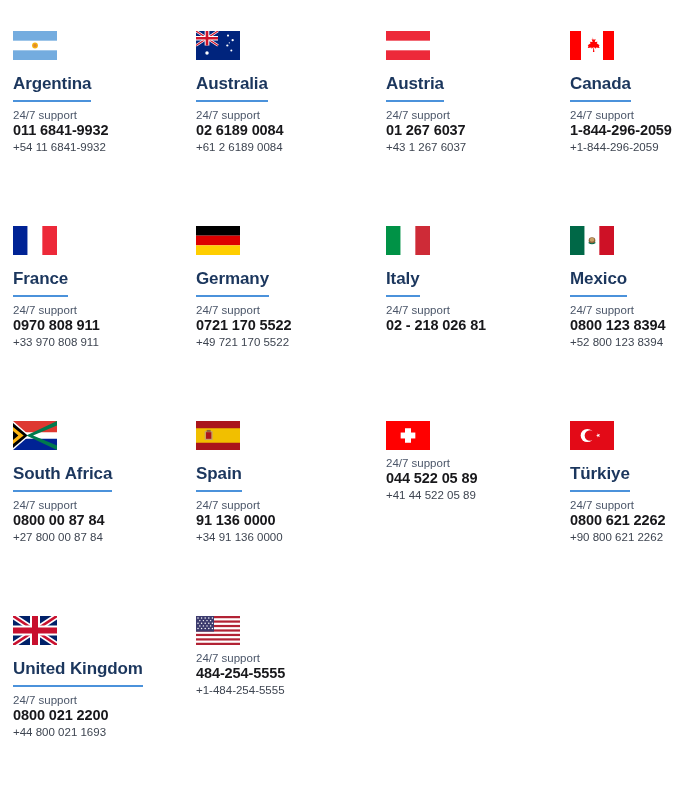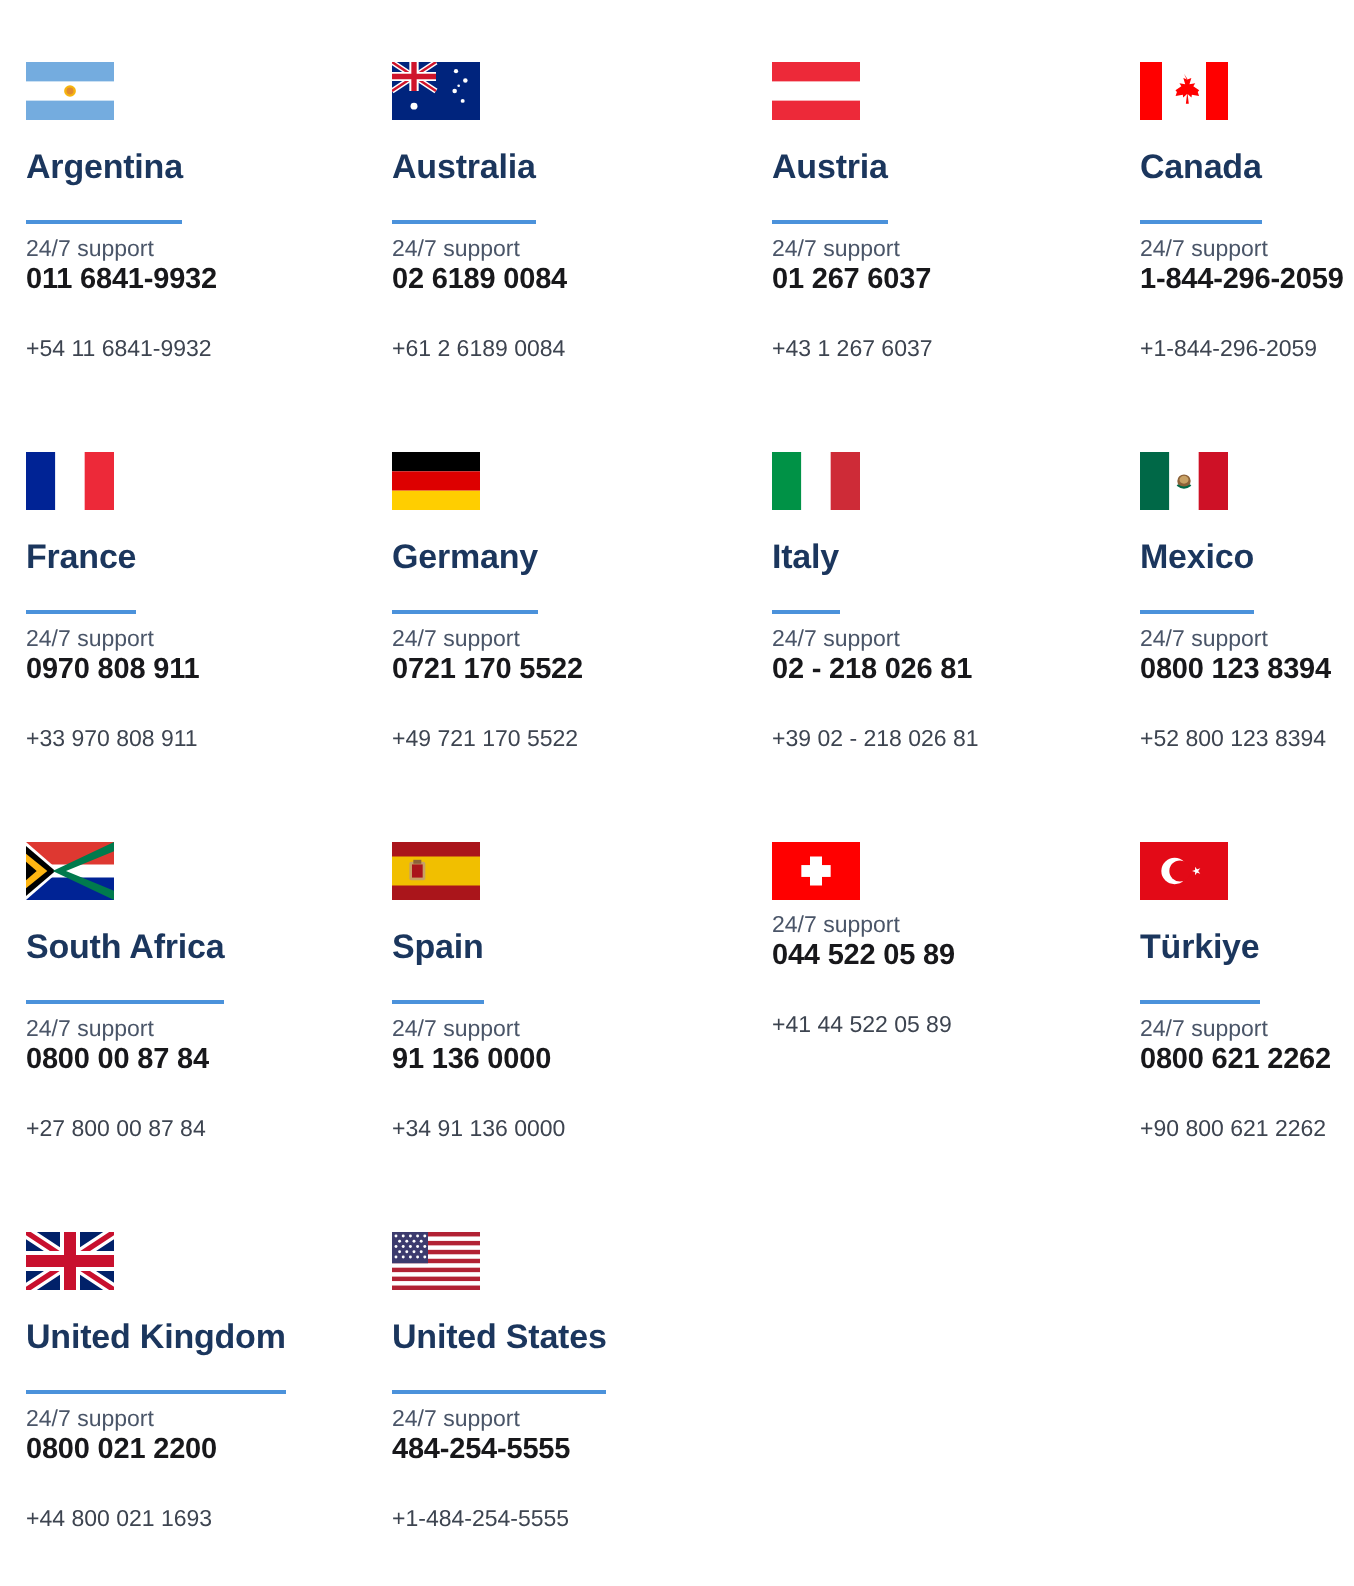--- a/index.html
+++ b/index.html
@@ -38,42 +38,42 @@
 
   .country-name {
     display: inline-block;
     margin-top: 13px;
     font-size: 17px;
     font-weight: bold;
     color: #1b365d;
     letter-spacing: -0.1px;
     line-height: 21px;
     border-bottom: 2px solid #4b92db;
-    padding-bottom: 16px;
+    padding-bottom: 6px;
     cursor: pointer;
     text-decoration: none;
   }
 
   .support-label {
     margin-top: 6px;
     font-size: 11.5px;
     color: #4a5568;
     line-height: 14px;
   }
 
   .phone-primary {
     font-size: 14.5px;
     font-weight: bold;
     color: #18181b;
     line-height: 17px;
     letter-spacing: -0.1px;
   }
 
   .phone-secondary {
-    margin-top: 19px;
+    margin-top: 1px;
     font-size: 11.5px;
     color: #3d4450;
     line-height: 14px;
   }
 </style>
 </head>
 <body>
 
 <div id="contact-grid">
     <div class="country-card"><div class="flag">
@@ -131,21 +131,21 @@
       <rect y="14.67" width="66" height="14.67" fill="#DD0000"></rect>
       <rect y="29.34" width="66" height="14.66" fill="#FFCE00"></rect>
     </svg>
       </div><a class="country-name" href="#">Germany</a><div class="support-label">24/7 support</div><div class="phone-primary">0721 170 5522</div><div class="phone-secondary">+49 721 170 5522</div></div>
     <div class="country-card"><div class="flag">
         <svg viewBox="0 0 66 44" preserveAspectRatio="none">
       <rect width="22" height="44" fill="#009246"></rect>
       <rect x="22" width="22" height="44" fill="#fff"></rect>
       <rect x="44" width="22" height="44" fill="#CE2B37"></rect>
     </svg>
-      </div><a class="country-name" href="#">Italy</a><div class="support-label">24/7 support</div><div class="phone-primary">02 - 218 026 81</div><div class="phone-secondary">+39 02 - 218 026 81</div></div>
+      </div><a class="country-name" href="#">Italy</a><div class="support-label">24/7 support</div><div class="phone-primary">02 - 218 026 81</div></div>
     <div class="country-card"><div class="flag">
         <svg viewBox="0 0 66 44" preserveAspectRatio="none">
       <rect width="22" height="44" fill="#006847"></rect>
       <rect x="22" width="22" height="44" fill="#fff"></rect>
       <rect x="44" width="22" height="44" fill="#CE1126"></rect>
       <ellipse cx="33" cy="22" rx="5" ry="5" fill="#8C6239"></ellipse>
       <ellipse cx="33" cy="21" rx="3.4" ry="3.0" fill="#C8A165"></ellipse>
       <path d="M28 25 q5 4 10 0" stroke="#006847" stroke-width="1.6" fill="none"></path>
     </svg>
       </div><a class="country-name" href="#">Mexico</a><div class="support-label">24/7 support</div><div class="phone-primary">0800 123 8394</div><div class="phone-secondary">+52 800 123 8394</div></div>
@@ -227,14 +227,14 @@
             <circle cx="11.1" cy="15" r="1.1"></circle>
             <circle cx="16.5" cy="15" r="1.1"></circle>
             <circle cx="21.9" cy="15" r="1.1"></circle>
         <circle cx="3" cy="19" r="1.1"></circle>
             <circle cx="8.4" cy="19" r="1.1"></circle>
             <circle cx="13.8" cy="19" r="1.1"></circle>
             <circle cx="19.2" cy="19" r="1.1"></circle>
             <circle cx="24.6" cy="19" r="1.1"></circle>
       </g>
     </svg>
-      </div><a class="country-name" href="#">United States</a><div class="support-label">24/7 support</div><div class="phone-primary">484-254-5555</div><div class="phone-secondary">+1-484-254-5555</div></div>
+      </div><div class="support-label">24/7 support</div><div class="phone-primary">484-254-5555</div><div class="phone-secondary">+1-484-254-5555</div></div>
   </div>
 
 </body></html>

